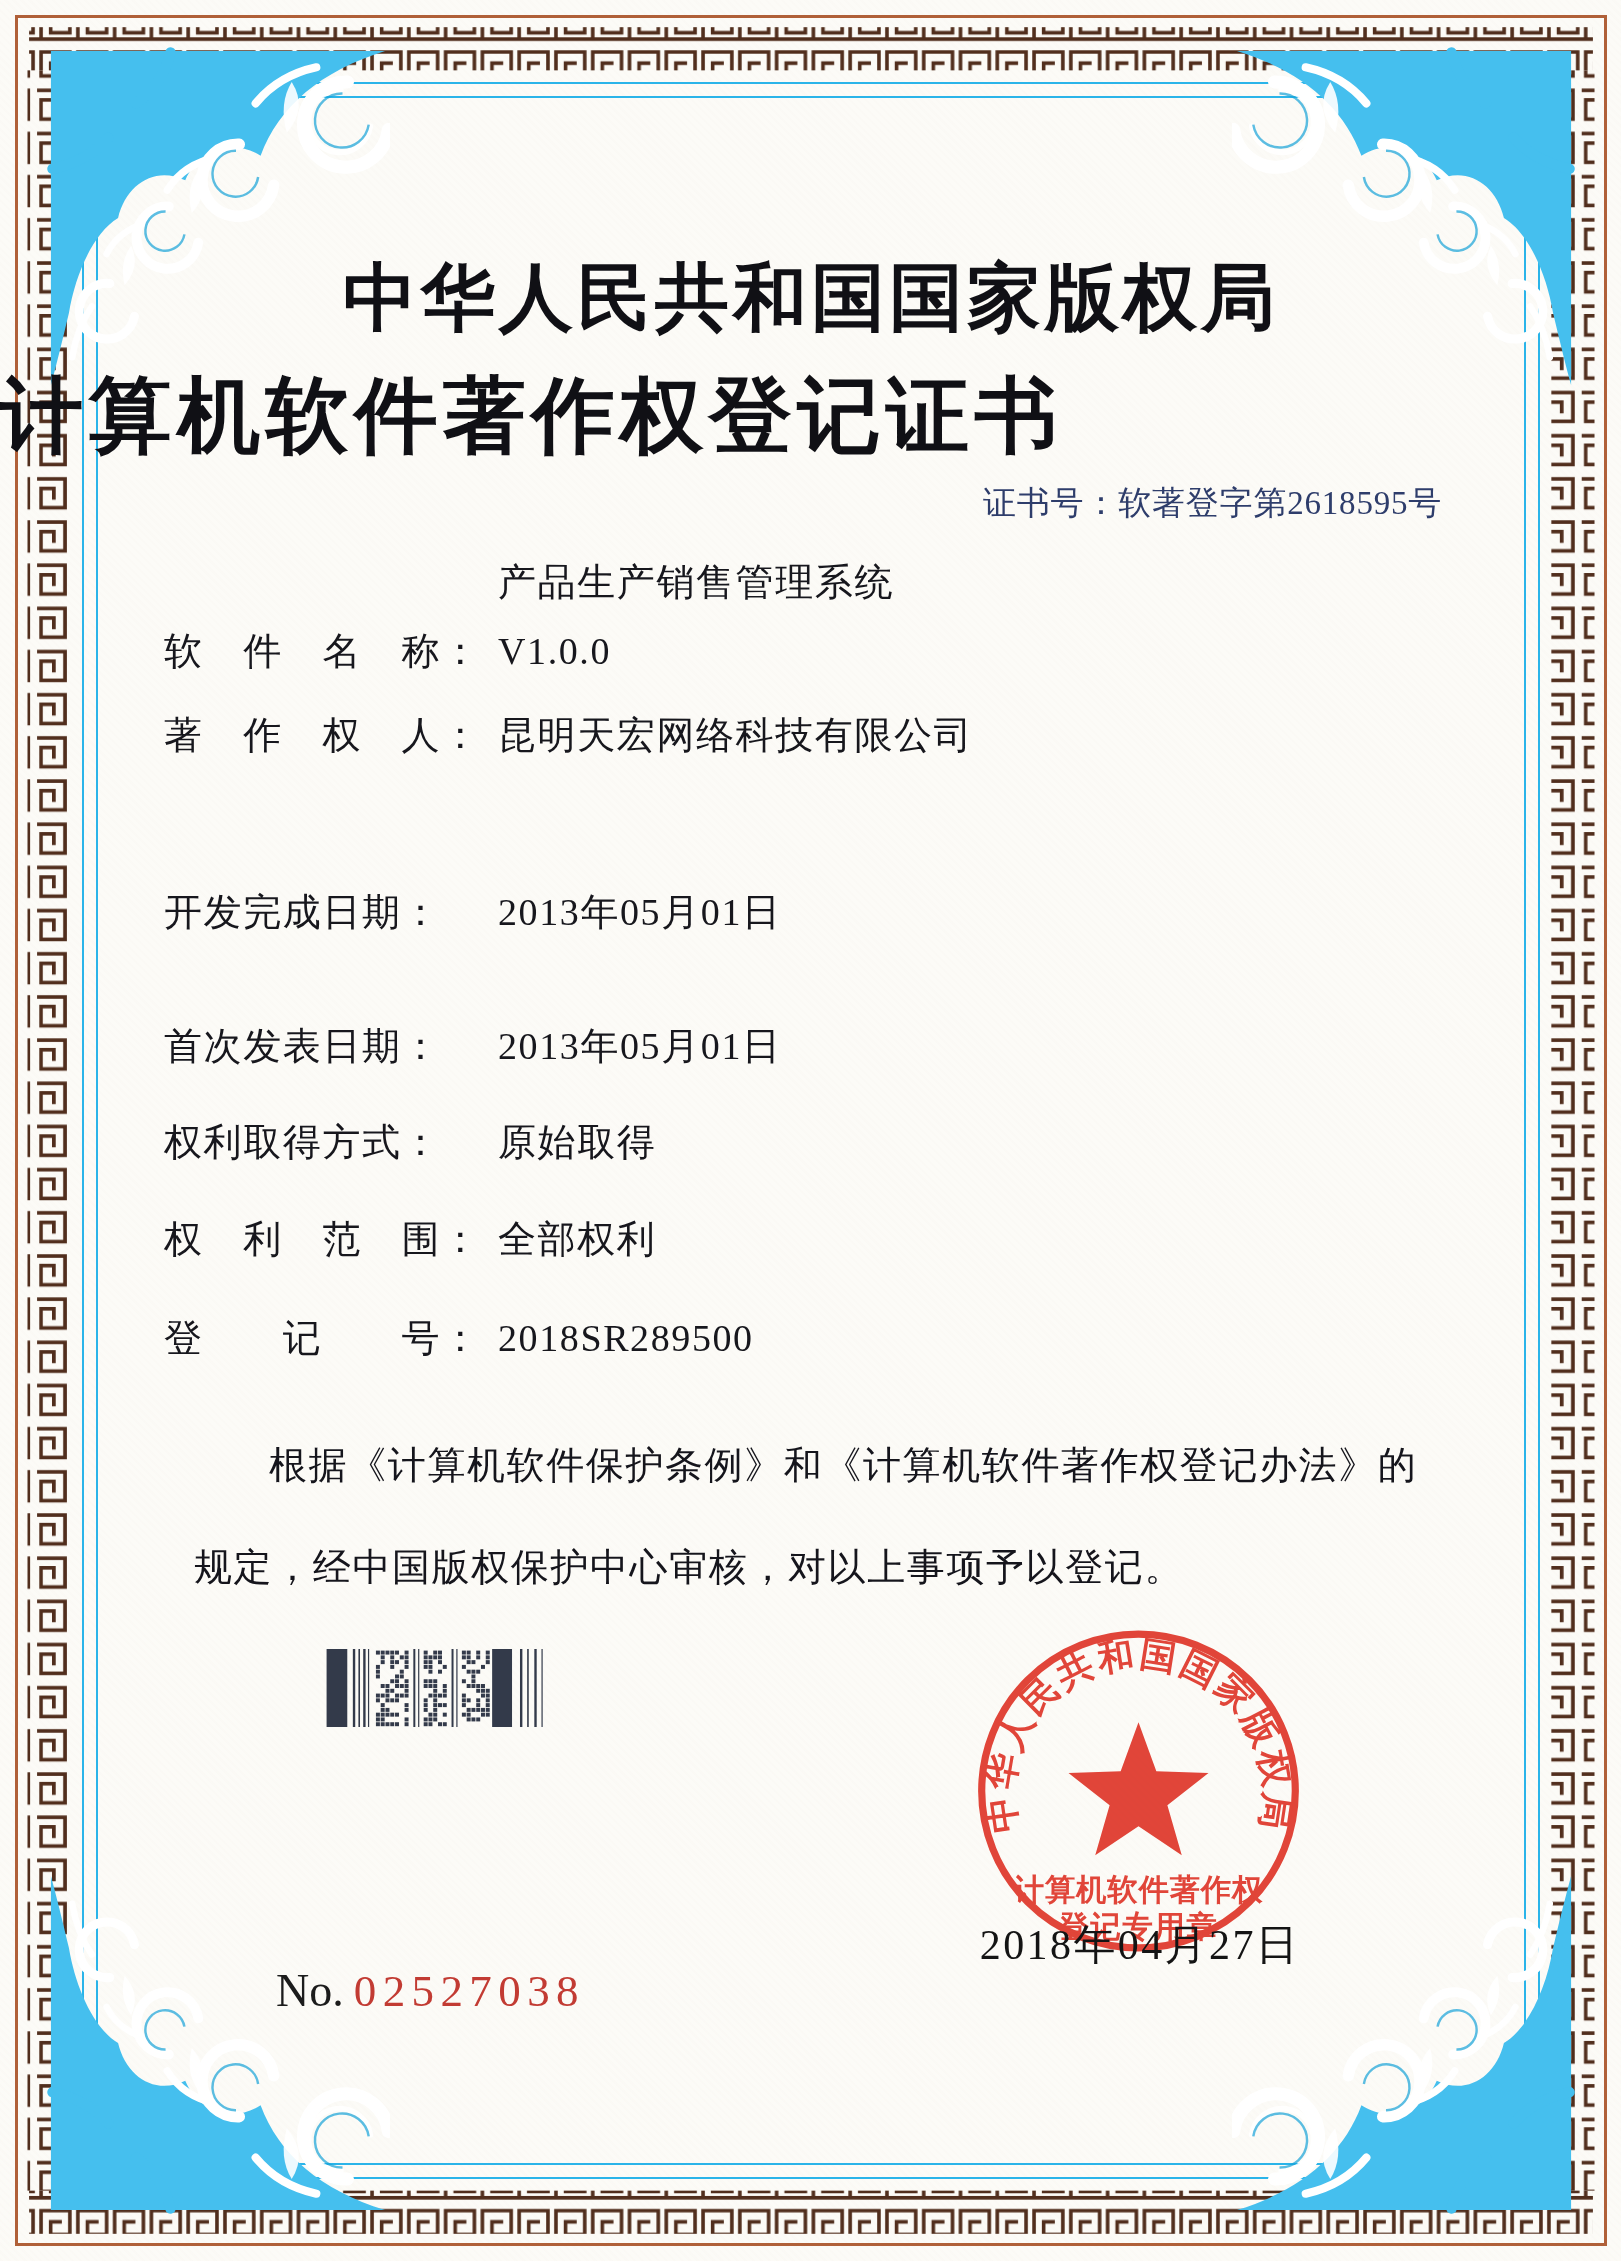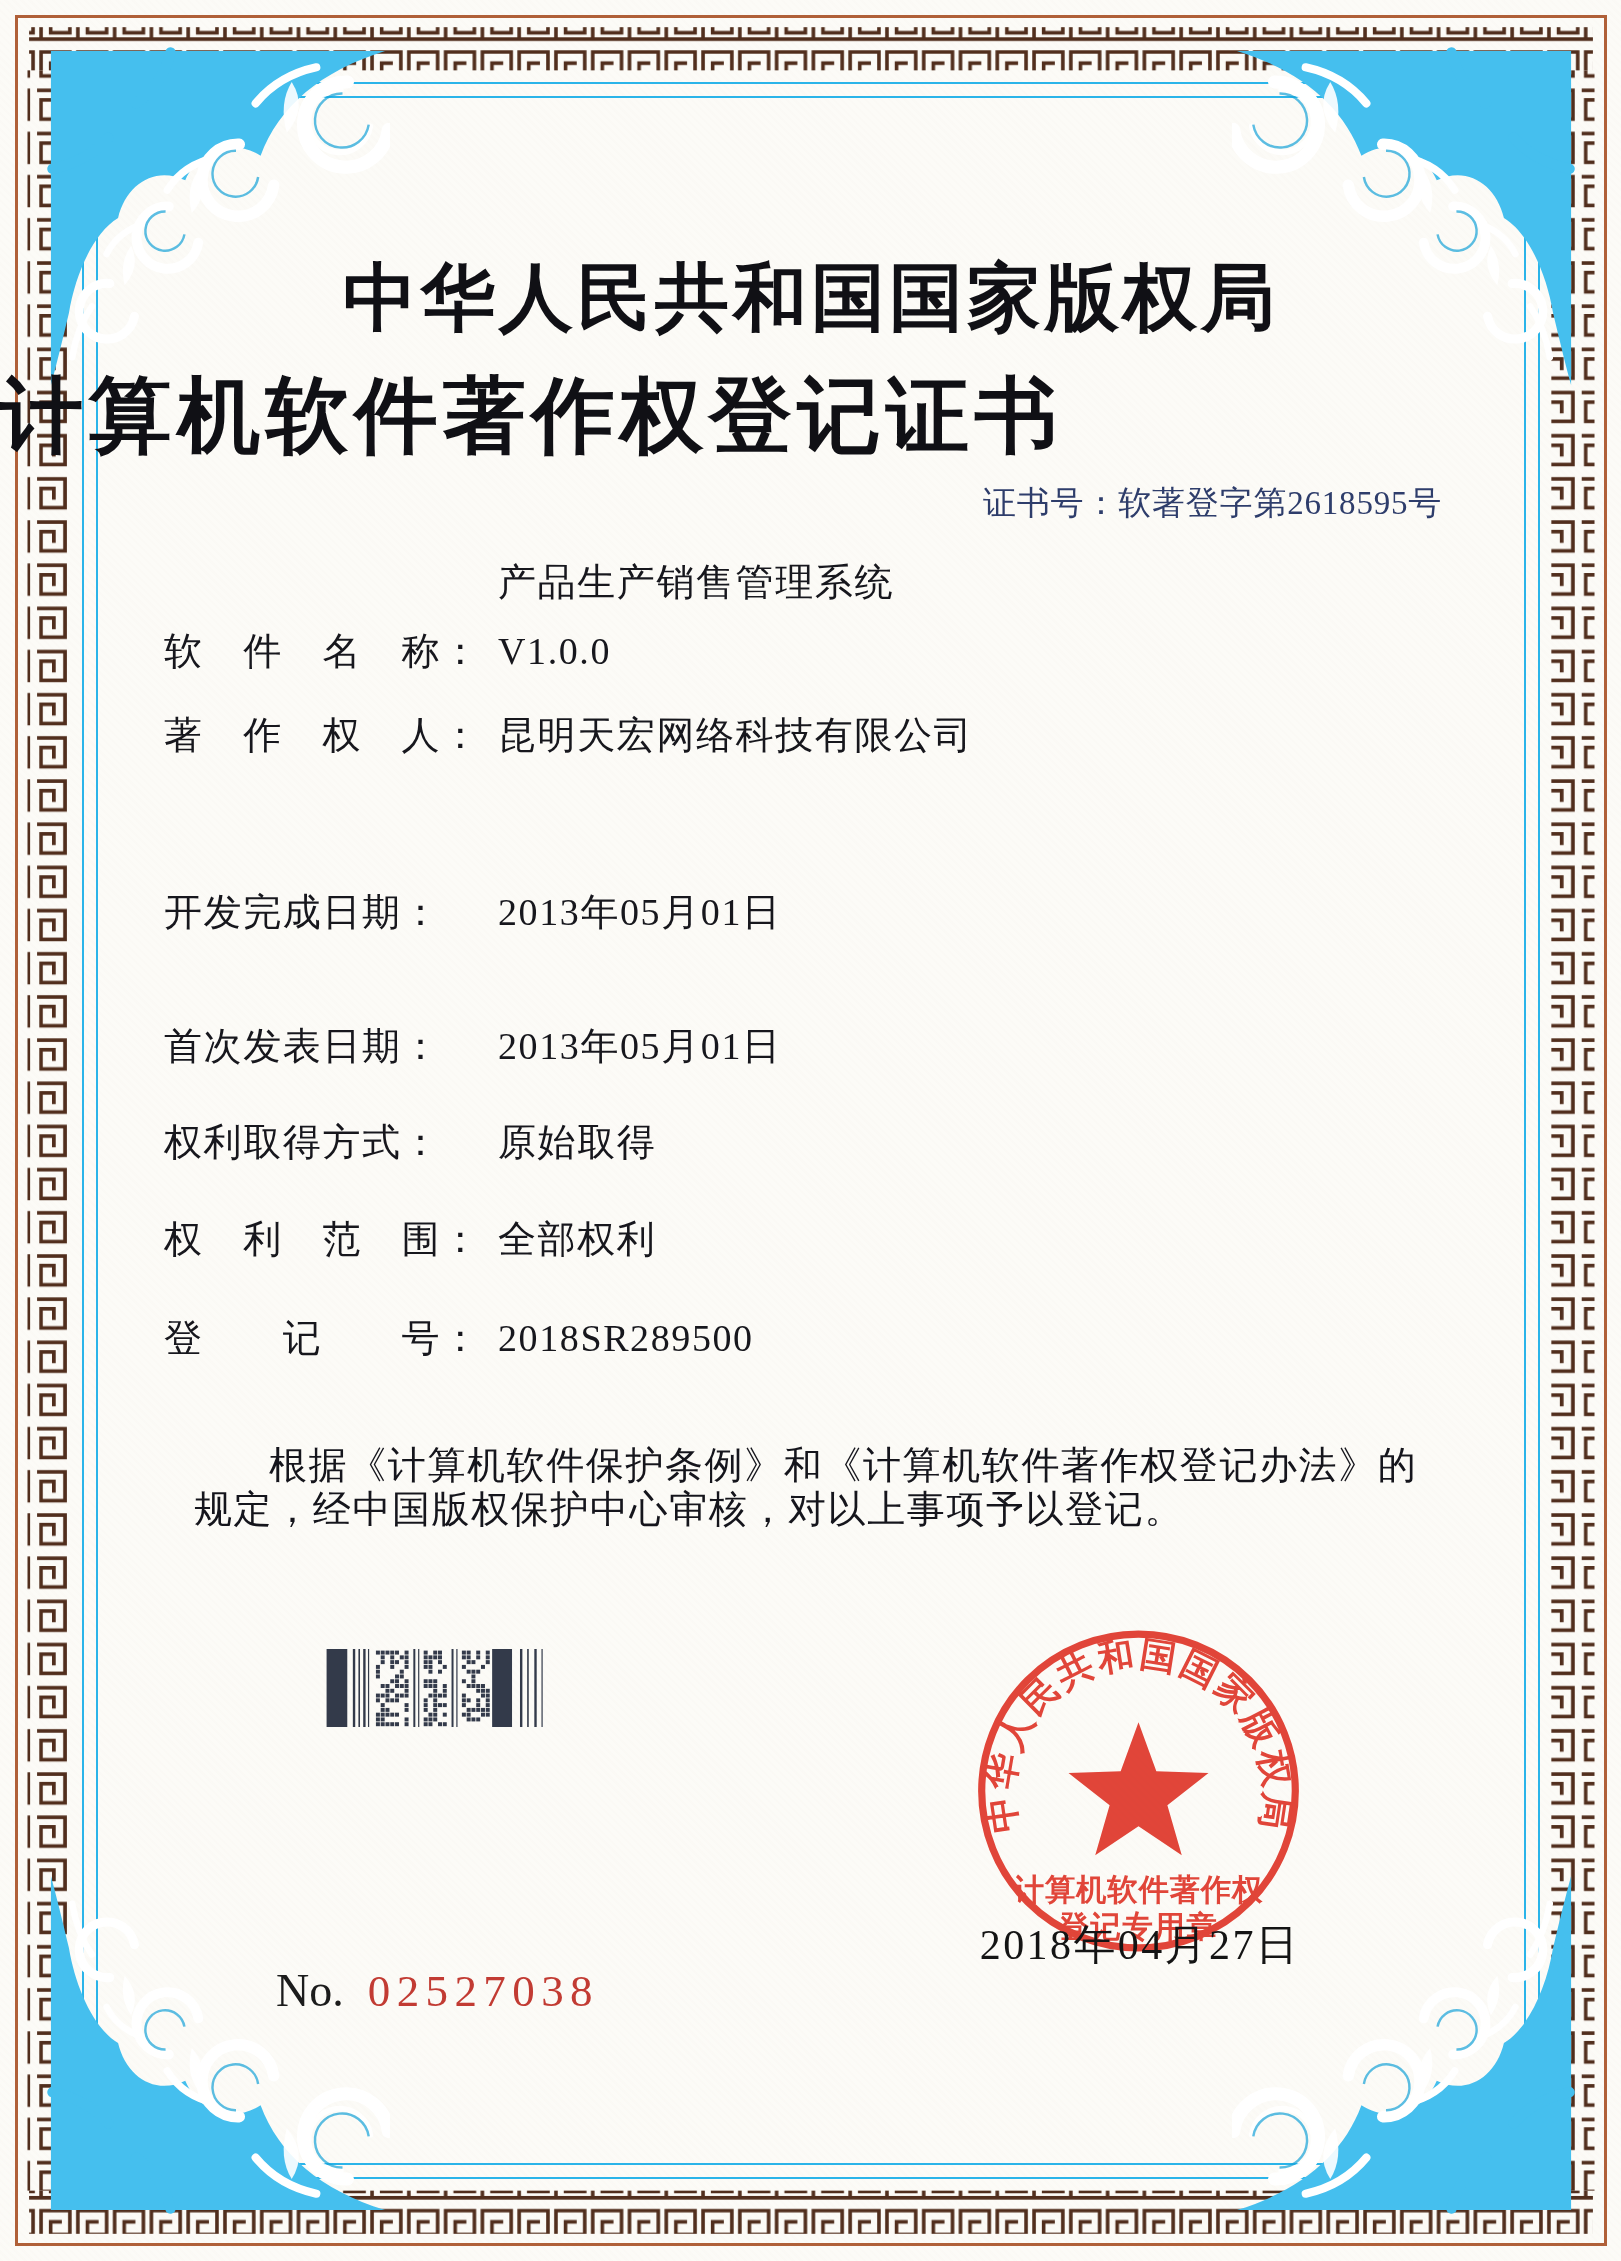--- a/index.html
+++ b/index.html
@@ -62,21 +62,21 @@
   .barcode{position:absolute;left:326px;top:1649px;width:228px;height:78px}
 
   
   .seal{position:absolute;left:964px;top:1623px;width:349px;height:344px;opacity:.93}
   .seal-date{position:absolute;left:968px;top:1917px;width:344px;text-align:center;
     font-size:42px;letter-spacing:2.4px;color:#141414}
 
   
   .serial{position:absolute;left:276px;top:1964px;display:flex;align-items:baseline}
   .serial .pfx{font-size:46px;color:#1c1c1c}
-  .serial .num{font-size:45px;color:var(--serial-red);letter-spacing:6.4px;margin-left:24px}
+  .serial .num{font-size:45px;color:var(--serial-red);letter-spacing:6.4px;margin-left:10px}
 </style>
 </head>
 <body>
 
 <svg style="position:absolute;width:0;height:0" aria-hidden="true">
   <defs>
     <symbol id="corner-orn" viewBox="0 0 420 420">
       <path d="M6,6 H414 C336,30 284,74 262,134 C228,112 186,126 170,164 C134,146 98,168 88,210 C58,228 36,278 28,326 C20,360 12,392 6,414 Z" style="fill:var(--flourish-blue)"></path>
       <path d="M8,150 q44,-10 68,-38" style="fill:none;stroke:var(--flourish-blue);stroke-width:13;stroke-linecap:round"></path>
       <path d="M152,8 q-10,40 -42,62" style="fill:none;stroke:var(--flourish-blue);stroke-width:13;stroke-linecap:round"></path>
@@ -168,21 +168,21 @@
 <div class="field" style="top:1215px">
   <span class="lbl">权　利　范　围：</span>
   <span>全部权利</span>
 </div>
 <div class="field" style="top:1314px">
   <span class="lbl">登　　记　　号：</span>
   <span>2018SR289500</span>
 </div>
 
 <div class="para indent" style="top:1442px">根据《计算机软件保护条例》和《计算机软件著作权登记办法》的</div>
-<div class="para" style="top:1486px">规定，经中国版权保护中心审核，对以上事项予以登记。</div>
+<div class="para" style="top:1544px">规定，经中国版权保护中心审核，对以上事项予以登记。</div>
 
 <div class="barcode">
   <svg id="barcode-svg" width="228" height="78" viewBox="0 0 285 98">
       <rect x="0" y="0" width="26" height="98" style="fill: var(--barcode-ink);"></rect>
       <rect x="33" y="0" width="3" height="98" style="fill: var(--barcode-ink);"></rect>
       <rect x="40" y="0" width="2" height="98" style="fill: var(--barcode-ink);"></rect>
       <rect x="46" y="0" width="3" height="98" style="fill: var(--barcode-ink);"></rect>
       <rect x="52" y="0" width="1.5" height="98" style="fill: var(--barcode-ink);"></rect>
       <rect x="62" y="2" width="5" height="5" style="fill: var(--barcode-ink);"></rect>
       <rect x="62" y="20" width="5" height="5" style="fill: var(--barcode-ink);"></rect>

